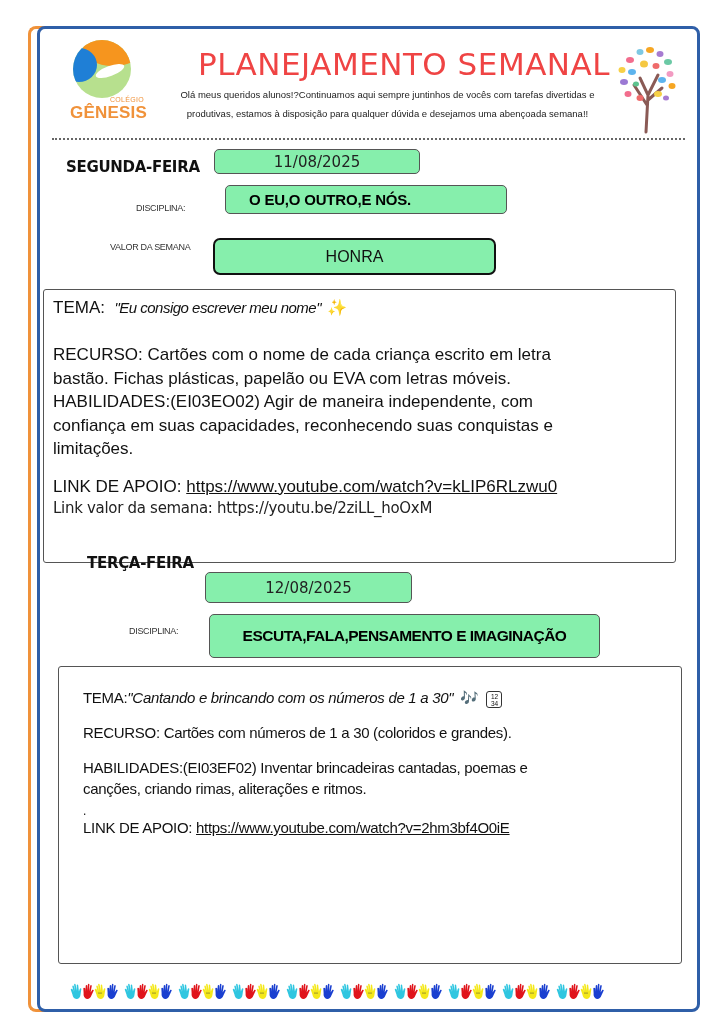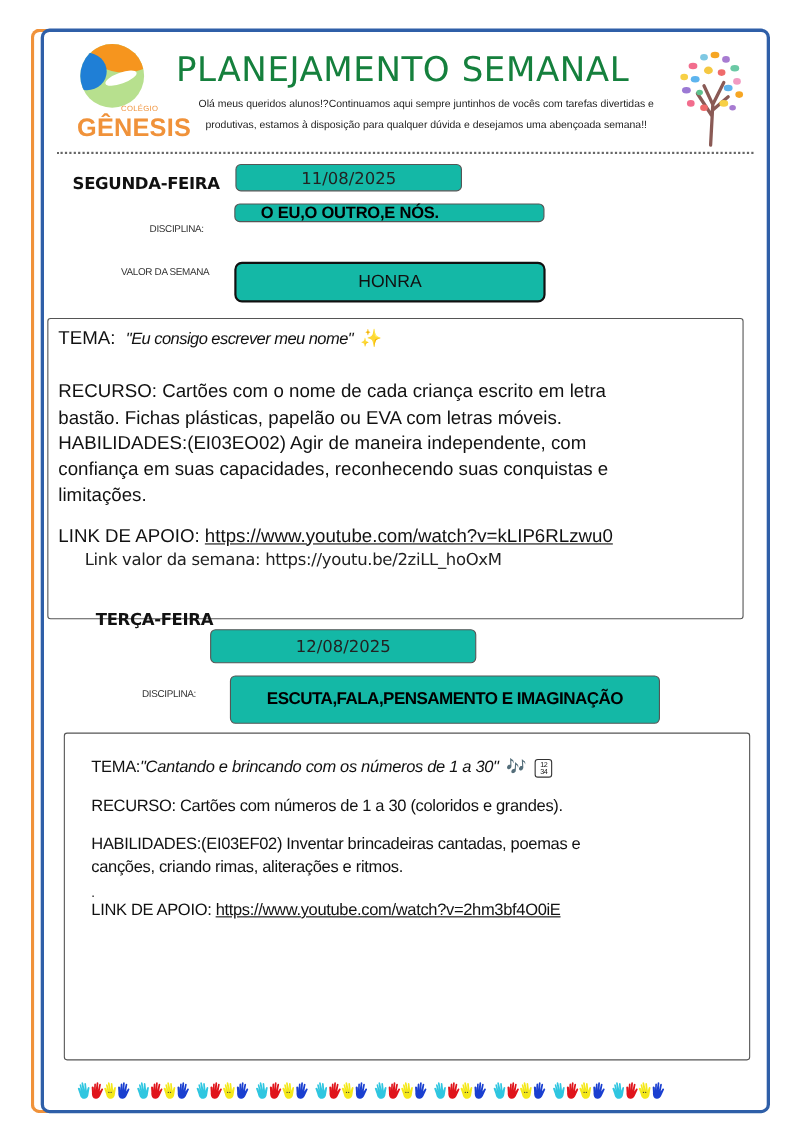--- a/index.html
+++ b/index.html
@@ -16,43 +16,43 @@
       background: #fff;
     }
 
     
     .logo { position: absolute; left: 70px; top: 40px; width: 90px; height: 85px; }
     .logo-circle { position: absolute; left: 3px; top: 0; width: 58px; height: 58px; border-radius: 50%; background: #b7e08e; overflow: hidden; }
     .logo-circle .orange { position: absolute; left: 10px; top: -10px; width: 60px; height: 36px; border-radius: 50%; background: #f6951e; }
     .logo-circle .blue { position: absolute; left: -12px; top: 8px; width: 36px; height: 34px; border-radius: 50%; background: #1f7fd6; }
     .logo-circle .white { position: absolute; left: 22px; top: 26px; width: 30px; height: 10px; border-radius: 50%; background: #fff; transform: rotate(-20deg); }
     .logo-colegio { position: absolute; left: 40px; top: 56px; font-size: 7px; color: #f0923a; letter-spacing: 0.3px; }
-    .logo-genesis { position: absolute; left: 0; top: 63px; font-size: 23px; font-weight: bold; color: #f0923a; letter-spacing: 0.2px; }
-
-    .title { position: absolute; left: 160px; top: 46px; width: 450px; text-align: left; font-size: 31px; color: #15803d; font-family: "DejaVu Sans", sans-serif; font-weight: normal; letter-spacing: 0.5px; }
+    .logo-genesis { position: absolute; left: 0; top: 63px; font-size: 17px; font-weight: bold; color: #f0923a; letter-spacing: 0.2px; }
+
+    .title { position: absolute; left: 160px; top: 46px; width: 450px; text-align: right; font-size: 31px; color: #ef4444; font-family: "DejaVu Sans", sans-serif; font-weight: normal; letter-spacing: 0.5px; }
     .intro { position: absolute; left: 175px; top: 85px; width: 425px; text-align: center; font-size: 9.5px; line-height: 19px; color: #222; }
 
     .tree { position: absolute; left: 610px; top: 40px; width: 70px; height: 95px; }
 
     .dotted-line { position: absolute; left: 52px; top: 138px; width: 633px; border-top: 2px dotted #666; }
 
     
     .day-label { position: absolute; font-size: 15px; font-weight: bold; font-family: "DejaVu Sans", sans-serif; letter-spacing: -0.3px; }
     .small-label { position: absolute; font-size: 9px; color: #333; font-family: Liberation Sans, sans-serif; letter-spacing: -0.3px; }
-    .field-box { position: absolute; border: 1.5px solid #555; border-radius: 5px; background: #14b8a6; display: flex; align-items: center; justify-content: center; }
+    .field-box { position: absolute; border: 1.5px solid #555; border-radius: 5px; background: #86efac; display: flex; align-items: center; justify-content: center; }
     .date-text { font-size: 15px; color: #222; font-family: "DejaVu Sans", sans-serif; font-weight: normal; }
     .disc-text { font-size: 15px; font-weight: bold; color: #000; letter-spacing: -0.2px; }
     .valor-box { border: 2.5px solid #111; border-radius: 7px; }
     .valor-text { font-size: 16px; color: #111; }
 
     .content-box { position: absolute; border: 1.5px solid #555; border-radius: 3px; background: #fff; }
     .box1 { left: 43px; top: 289px; width: 633px; height: 274px; padding: 6px 9px; }
     .box1 .line { font-size: 17px; line-height: 23.5px; color: #111; }
     .box1 .gap { height: 23.5px; }
-    .box1 .small-link { font-size: 15px; line-height: 20px; font-family: "DejaVu Sans", sans-serif; color: #222; letter-spacing: -0.3px; margin-left: 24px; }
+    .box1 .small-link { font-size: 15px; line-height: 20px; font-family: "DejaVu Sans", sans-serif; color: #222; letter-spacing: -0.3px; }
 
     .box2 { left: 58px; top: 666px; width: 624px; height: 298px; padding: 20px 24px; }
     .box2 .line { font-size: 15px; line-height: 21px; color: #111; letter-spacing: -0.3px; }
     .box2 .gap { height: 14px; }
     .box2 .dot { font-size: 12px; line-height: 12px; }
 
     i.it { font-style: italic; }
     a.link { color: #111; text-decoration: underline; }
 
     .icon-sparkle { display: inline-block; font-size: 16px; margin-left: 2px; }
@@ -111,21 +111,21 @@
 </div>
 
 <div class="dotted-line"></div>
 
 <div class="day-label" style="left:66px; top:158px;">SEGUNDA-FEIRA</div>
 <div class="field-box" style="left:214px; top:149px; width:206px; height:25px;">
   <span class="date-text">11/08/2025</span>
 </div>
 
 <div class="small-label" style="left:136px; top:203px;">DISCIPLINA:</div>
-<div class="field-box" style="left:213px; top:185px; width:282px; height:17px; justify-content:flex-start; padding-left:23px;">
+<div class="field-box" style="left:225px; top:185px; width:282px; height:29px; justify-content:flex-start; padding-left:23px;">
   <span class="disc-text">O EU,O OUTRO,E NÓS.</span>
 </div>
 
 <div class="small-label" style="left:110px; top:242px;">VALOR DA SEMANA</div>
 <div class="field-box valor-box" style="left:213px; top:238px; width:283px; height:37px;">
   <span class="valor-text">HONRA</span>
 </div>
 
 <div class="content-box box1">
   <div class="line">
@@ -141,21 +141,21 @@
   <div class="line">limitações.</div>
   <div class="gap" style="height:14px;"></div>
   <div class="line">
     <span>LINK DE APOIO:</span>
     <a class="link">https://www.youtube.com/watch?v=kLIP6RLzwu0</a>
   </div>
   <div class="small-link">Link valor da semana: https://youtu.be/2ziLL_hoOxM</div>
 </div>
 
 <div class="day-label" style="left:87px; top:554px;">TERÇA-FEIRA</div>
-<div class="field-box" style="left:191px; top:572px; width:242px; height:31px;">
+<div class="field-box" style="left:205px; top:572px; width:207px; height:31px;">
   <span class="date-text">12/08/2025</span>
 </div>
 
 <div class="small-label" style="left:129px; top:626px;">DISCIPLINA:</div>
 <div class="field-box" style="left:209px; top:614px; width:391px; height:44px;">
   <span class="disc-text" style="font-size:15.5px; letter-spacing:-0.5px;">ESCUTA,FALA,PENSAMENTO E IMAGINAÇÃO</span>
 </div>
 
 <div class="content-box box2">
   <div class="line">

